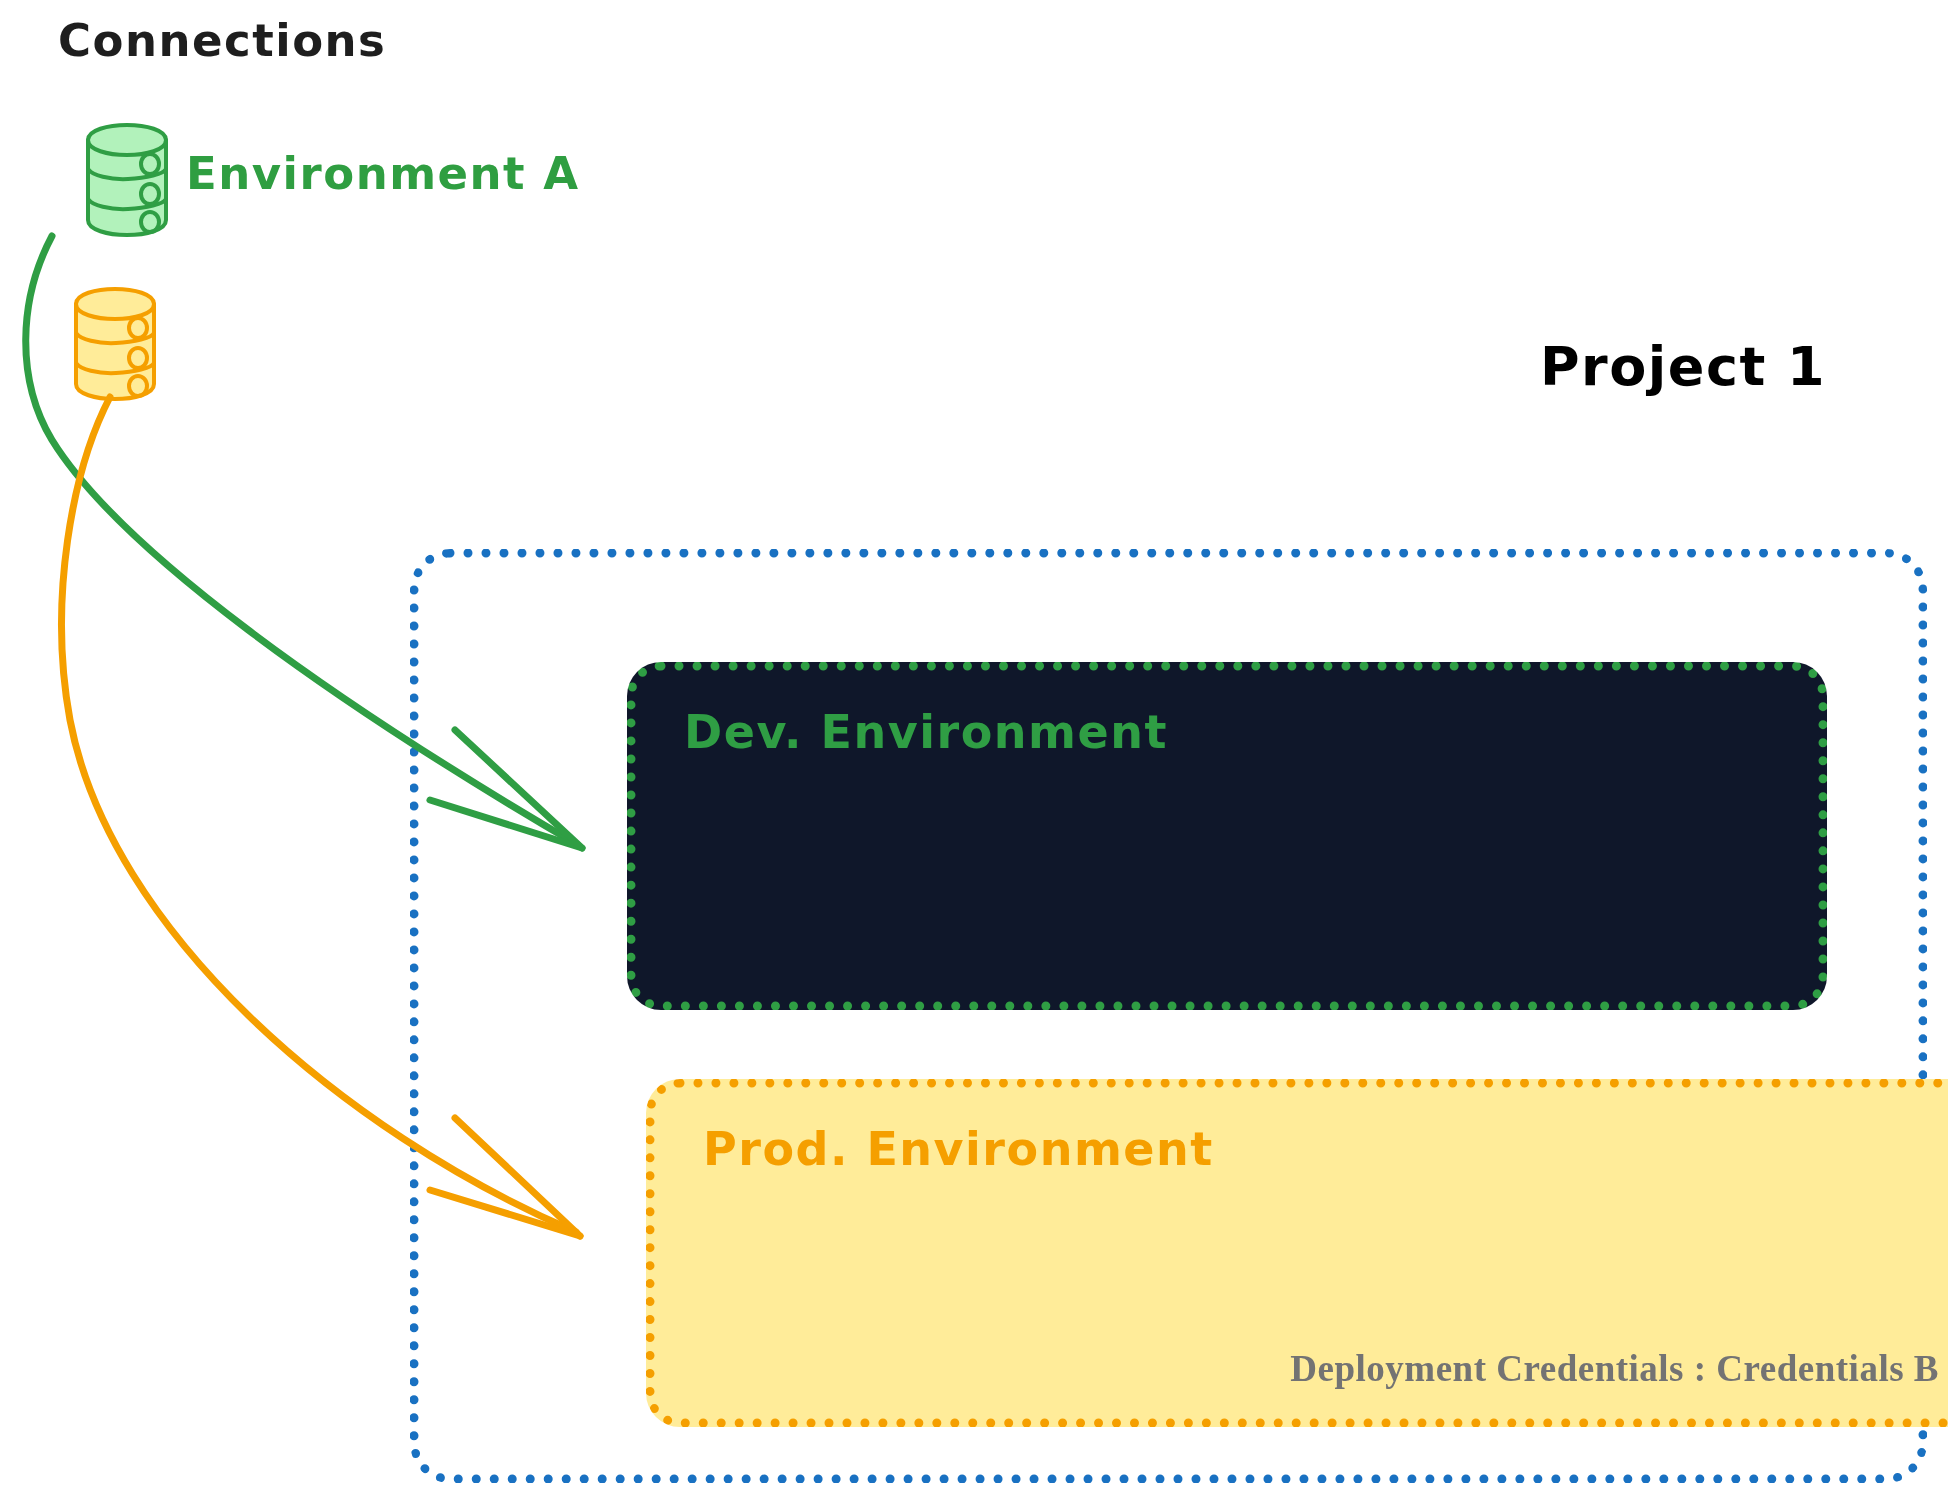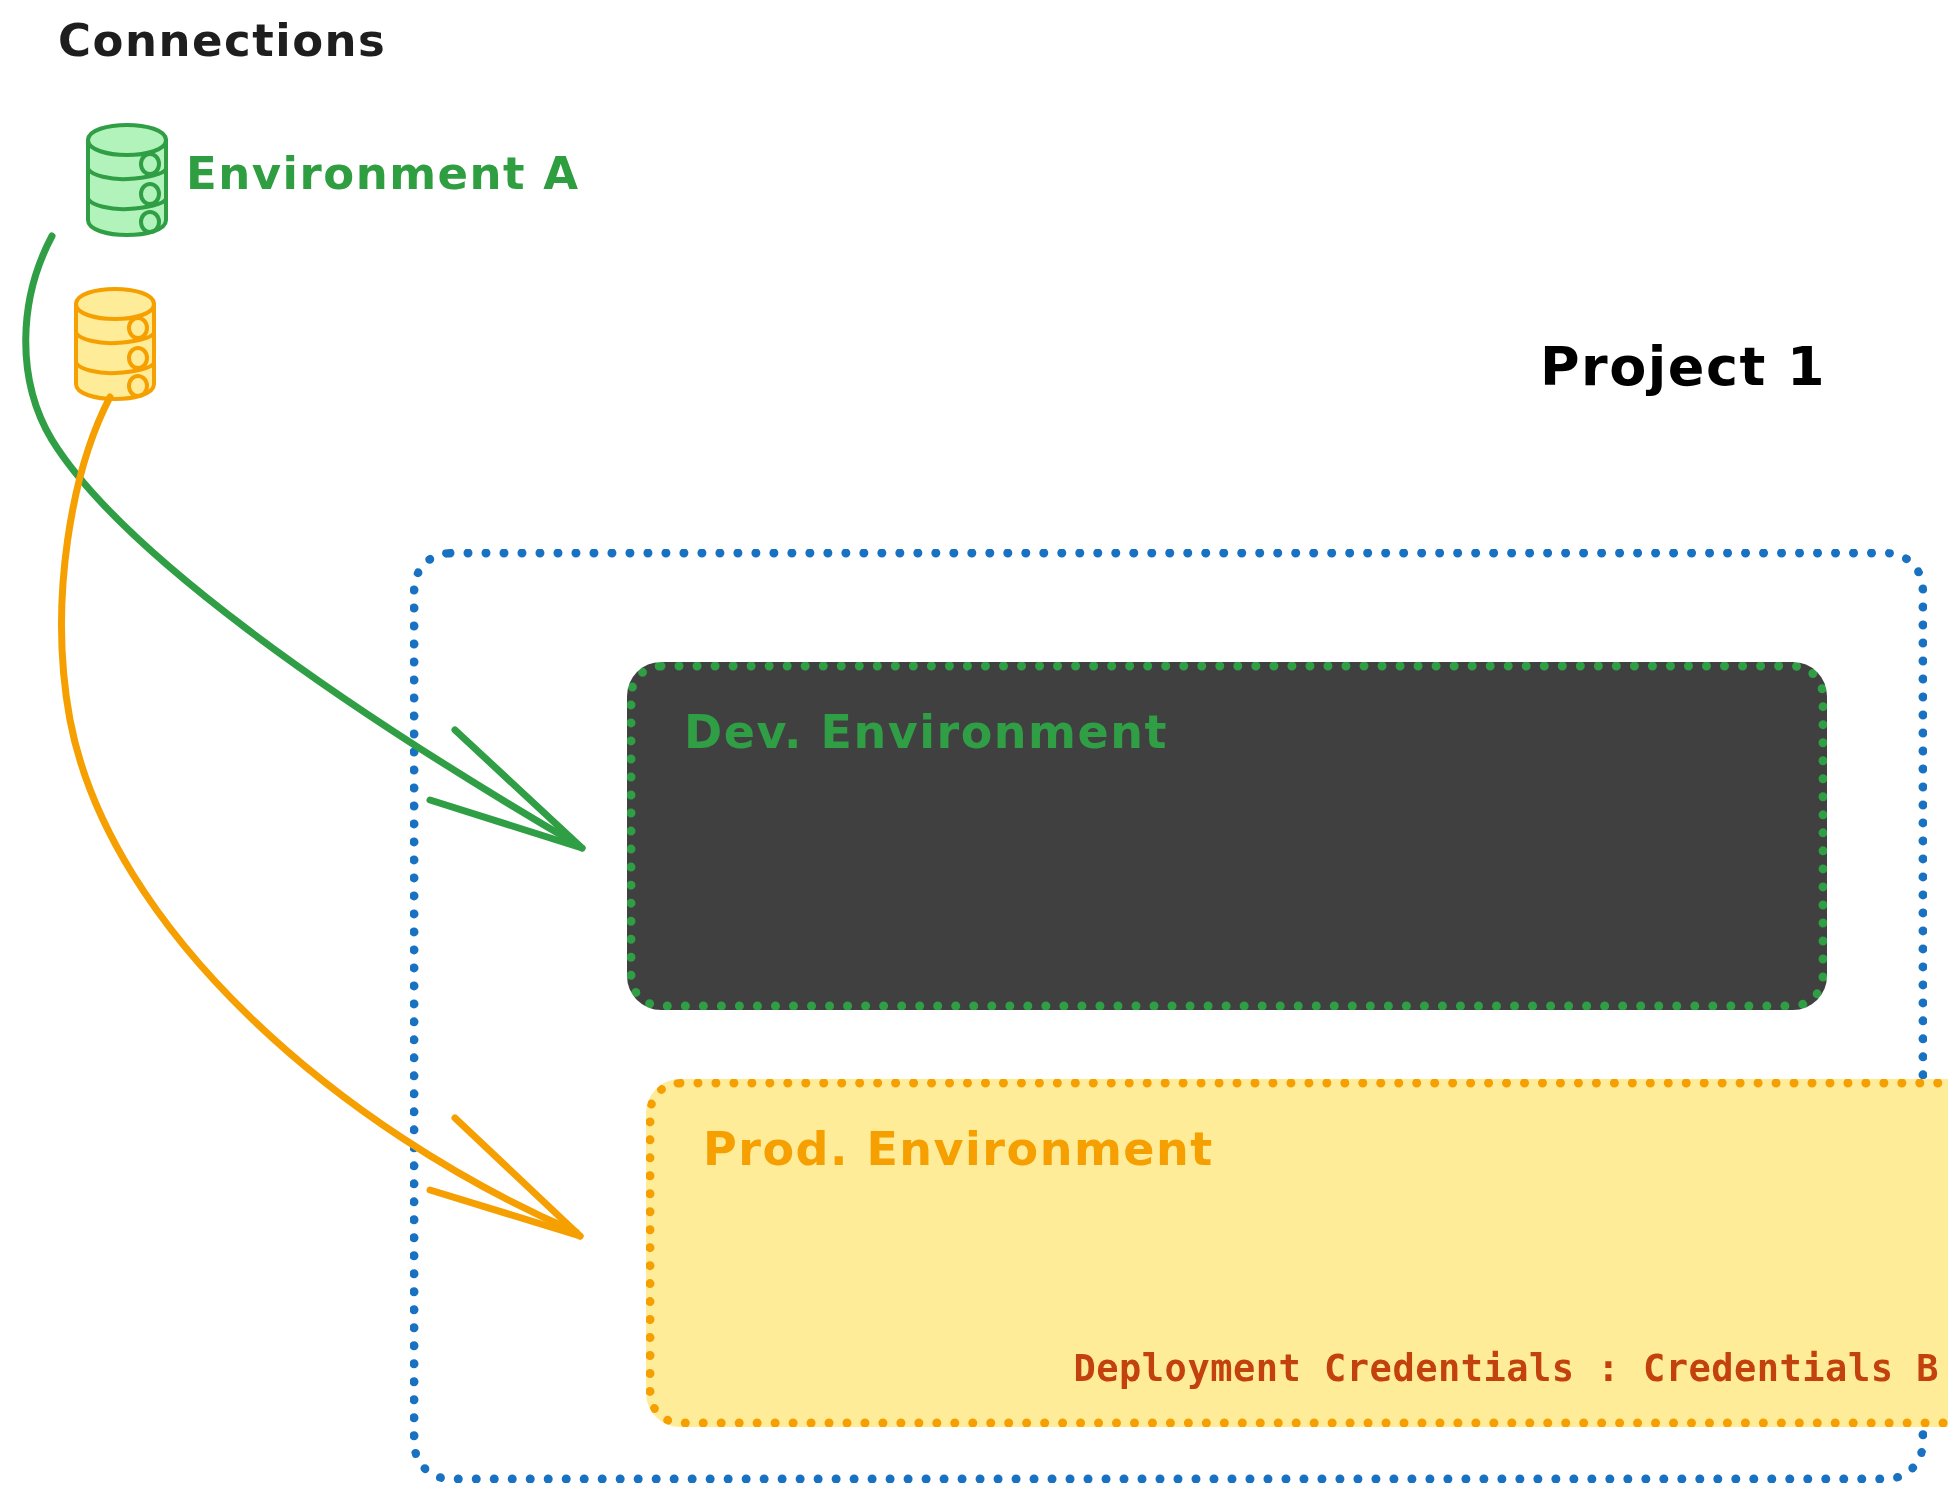--- a/index.html
+++ b/index.html
@@ -82,21 +82,21 @@
   .env-box {
     position: absolute;
     box-sizing: border-box;
     border-radius: 34px;
   }
   #env-dev {
     left: 618px;
     top: 653px;
     width: 1200px;
     height: 348px;
-    background: #404040;
+    background: #0f172a;
     border: 9px dotted #2f9e44;
   }
   #env-prod {
     left: 618px;
     top: 1070px;
     width: 1348px;
     height: 348px;
     background: #ffec99;
     border: 9px dotted #f59f00;
     margin-left: 19px;
@@ -110,21 +110,21 @@
   #env-dev .env-title { color: #2f9e44; }
   #env-prod .env-title { color: #f59f00; }
 
   .env-cred {
     position: absolute;
     right: 46px;
     bottom: 28px;
     font-size: 37px;
   }
   #env-dev .env-cred { color: #2f9e44; }
-  #env-prod .env-cred { color: #c2410c; }
+  #env-prod .env-cred { color: #737373; font-family: Liberation Serif, serif; }
 
   
   #arrows {
     position: absolute;
     left: 0;
     top: 0;
     width: 1948px;
     height: 1506px;
     pointer-events: none;
   }

